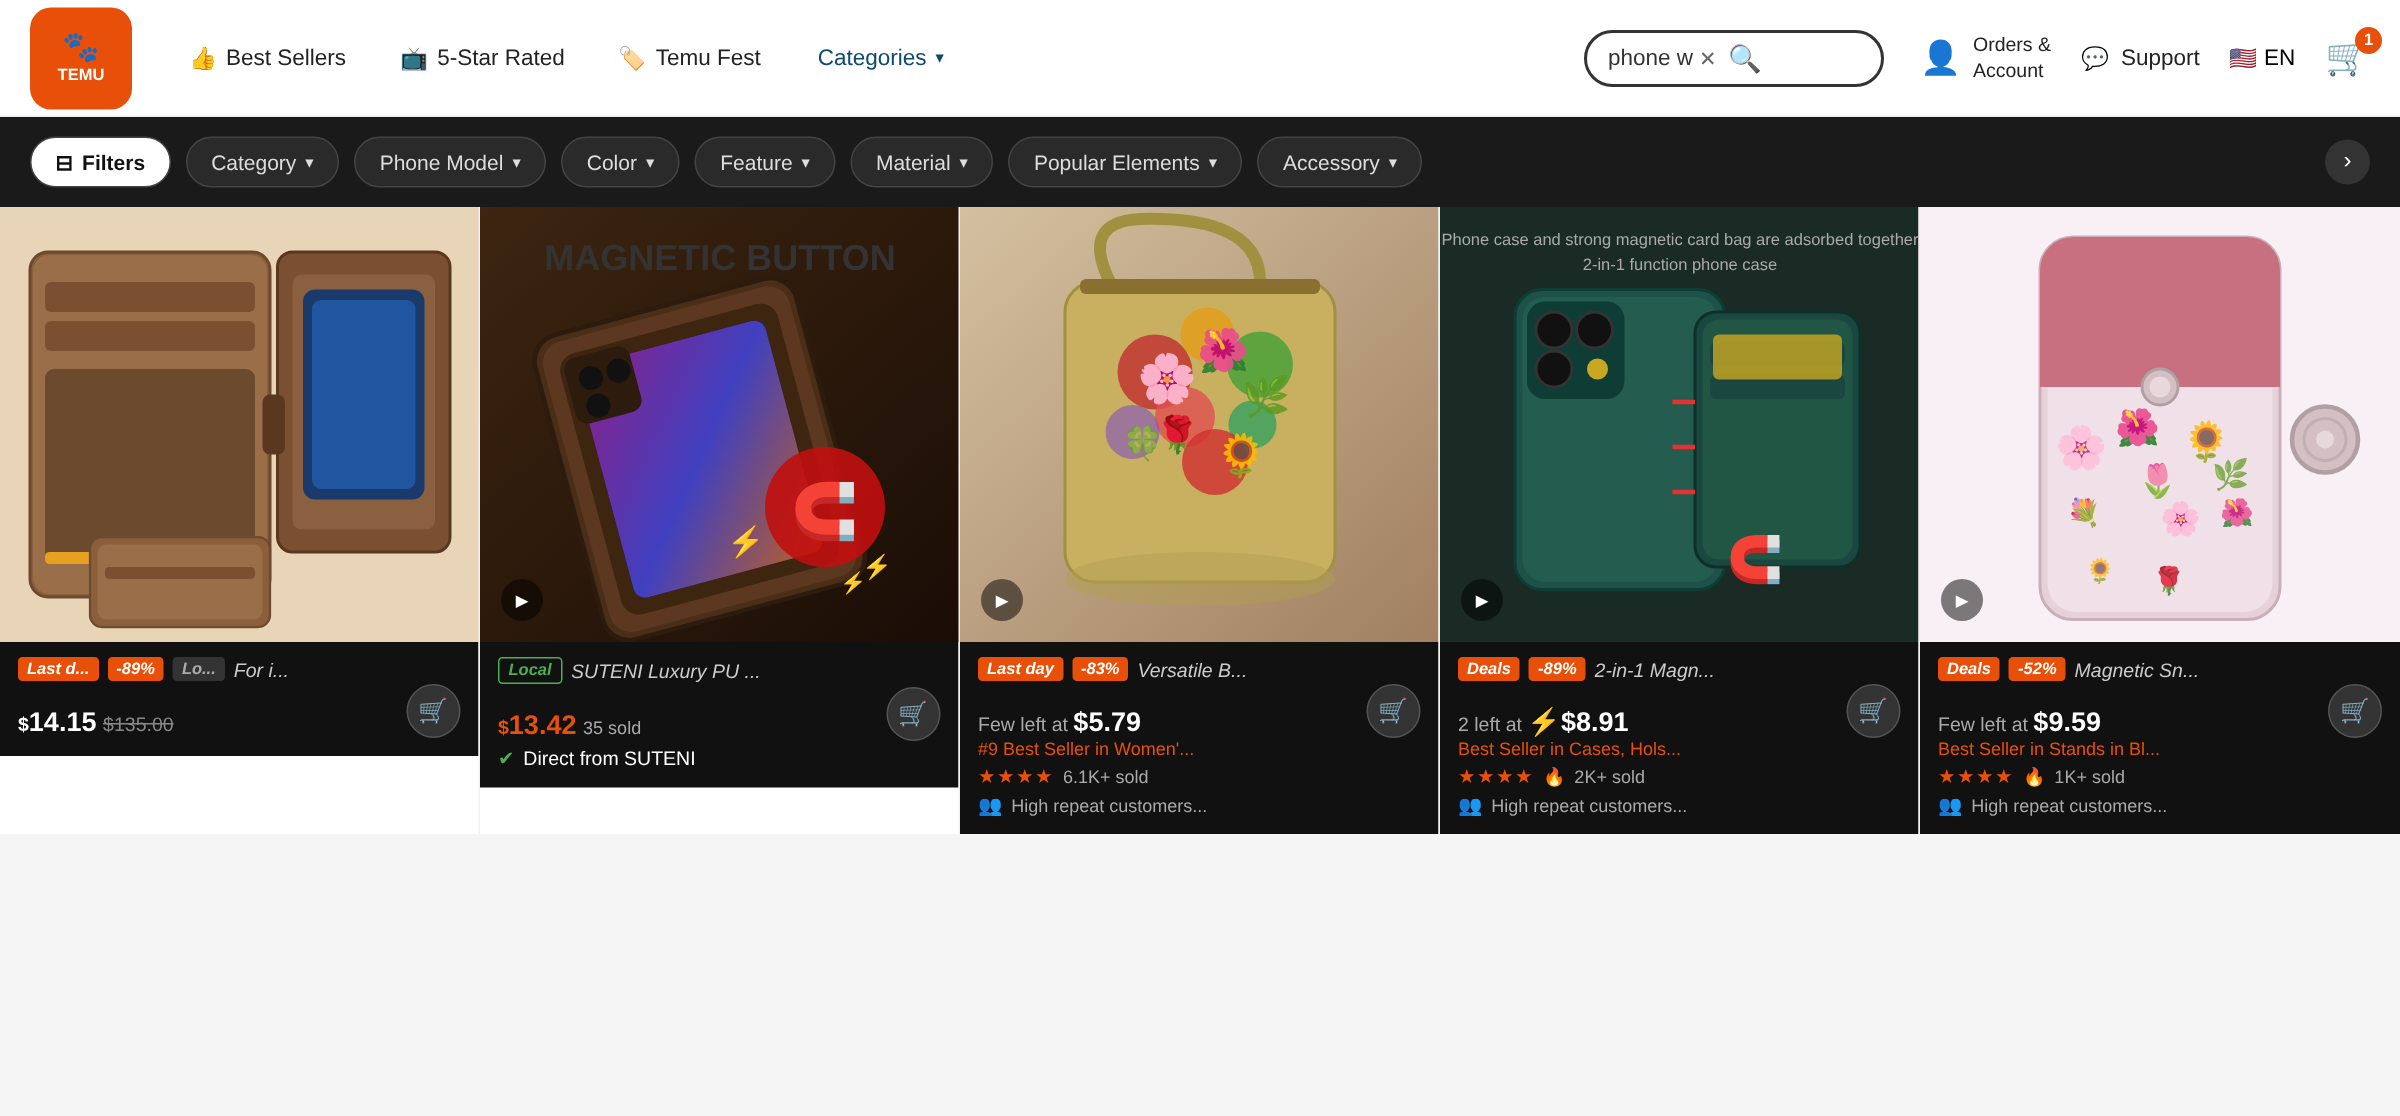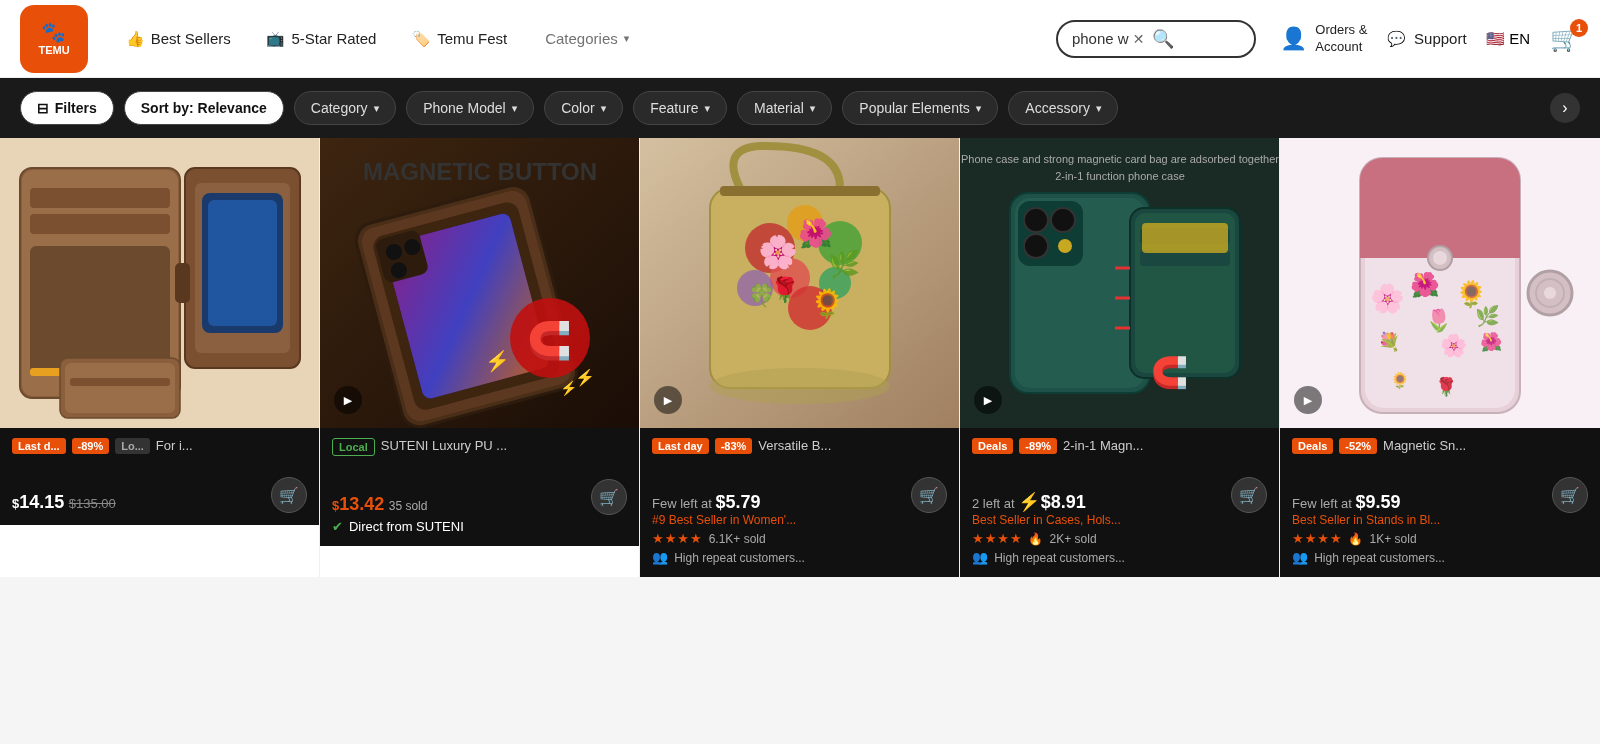--- a/index.html
+++ b/index.html
@@ -52,21 +52,21 @@
     }
     .categories-btn {
       display: flex;
       align-items: center;
       gap: 6px;
       padding: 8px 16px;
       border-radius: 20px;
       cursor: pointer;
       font-size: 15px;
       font-weight: 500;
-      color: #737373;
+      color: #0c4a6e;
       border: none;
       background: none;
     }
     .search-bar {
       display: flex;
       align-items: center;
       border: 2px solid #333;
       border-radius: 24px;
       padding: 6px 14px;
       gap: 8px;
@@ -243,24 +243,25 @@
       margin-left: 43px;
     }
 
     .product-info {
       padding: 10px 12px 12px;
       background: #111;
       color: #fff;
     }
     .product-tags {
       display: flex;
-      align-items: flex-start;
+      align-items: center;
       gap: 6px;
       flex-wrap: wrap;
-      margin-bottom: 23px;
+      margin-bottom: 2px;
+      font-style: italic;
     }
     .tag {
       font-size: 11px;
       font-weight: 700;
       padding: 2px 6px;
       border-radius: 3px;
     }
     .tag-lastday { background: #e8500a; color: #fff; }
     .tag-deals { background: #e8500a; color: #fff; }
     .tag-discount { background: #e8500a; color: #fff; border: none; }
@@ -410,23 +411,20 @@
       <span class="cart-badge">1</span>
     </div>
   </div>
 </header>
 
 <div class="filter-bar">
   <div class="filter-pill active">
     <span>⊟</span>
     <span>Filters</span>
   </div>
-  <div class="filter-pill active">
-    <span>Sort by: Relevance</span>
-  </div>
   <div class="filter-pill">
     <span>Category</span>
     <span class="chevron">▾</span>
   </div>
   <div class="filter-pill">
     <span>Phone Model</span>
     <span class="chevron">▾</span>
   </div>
   <div class="filter-pill">
     <span>Color</span>

